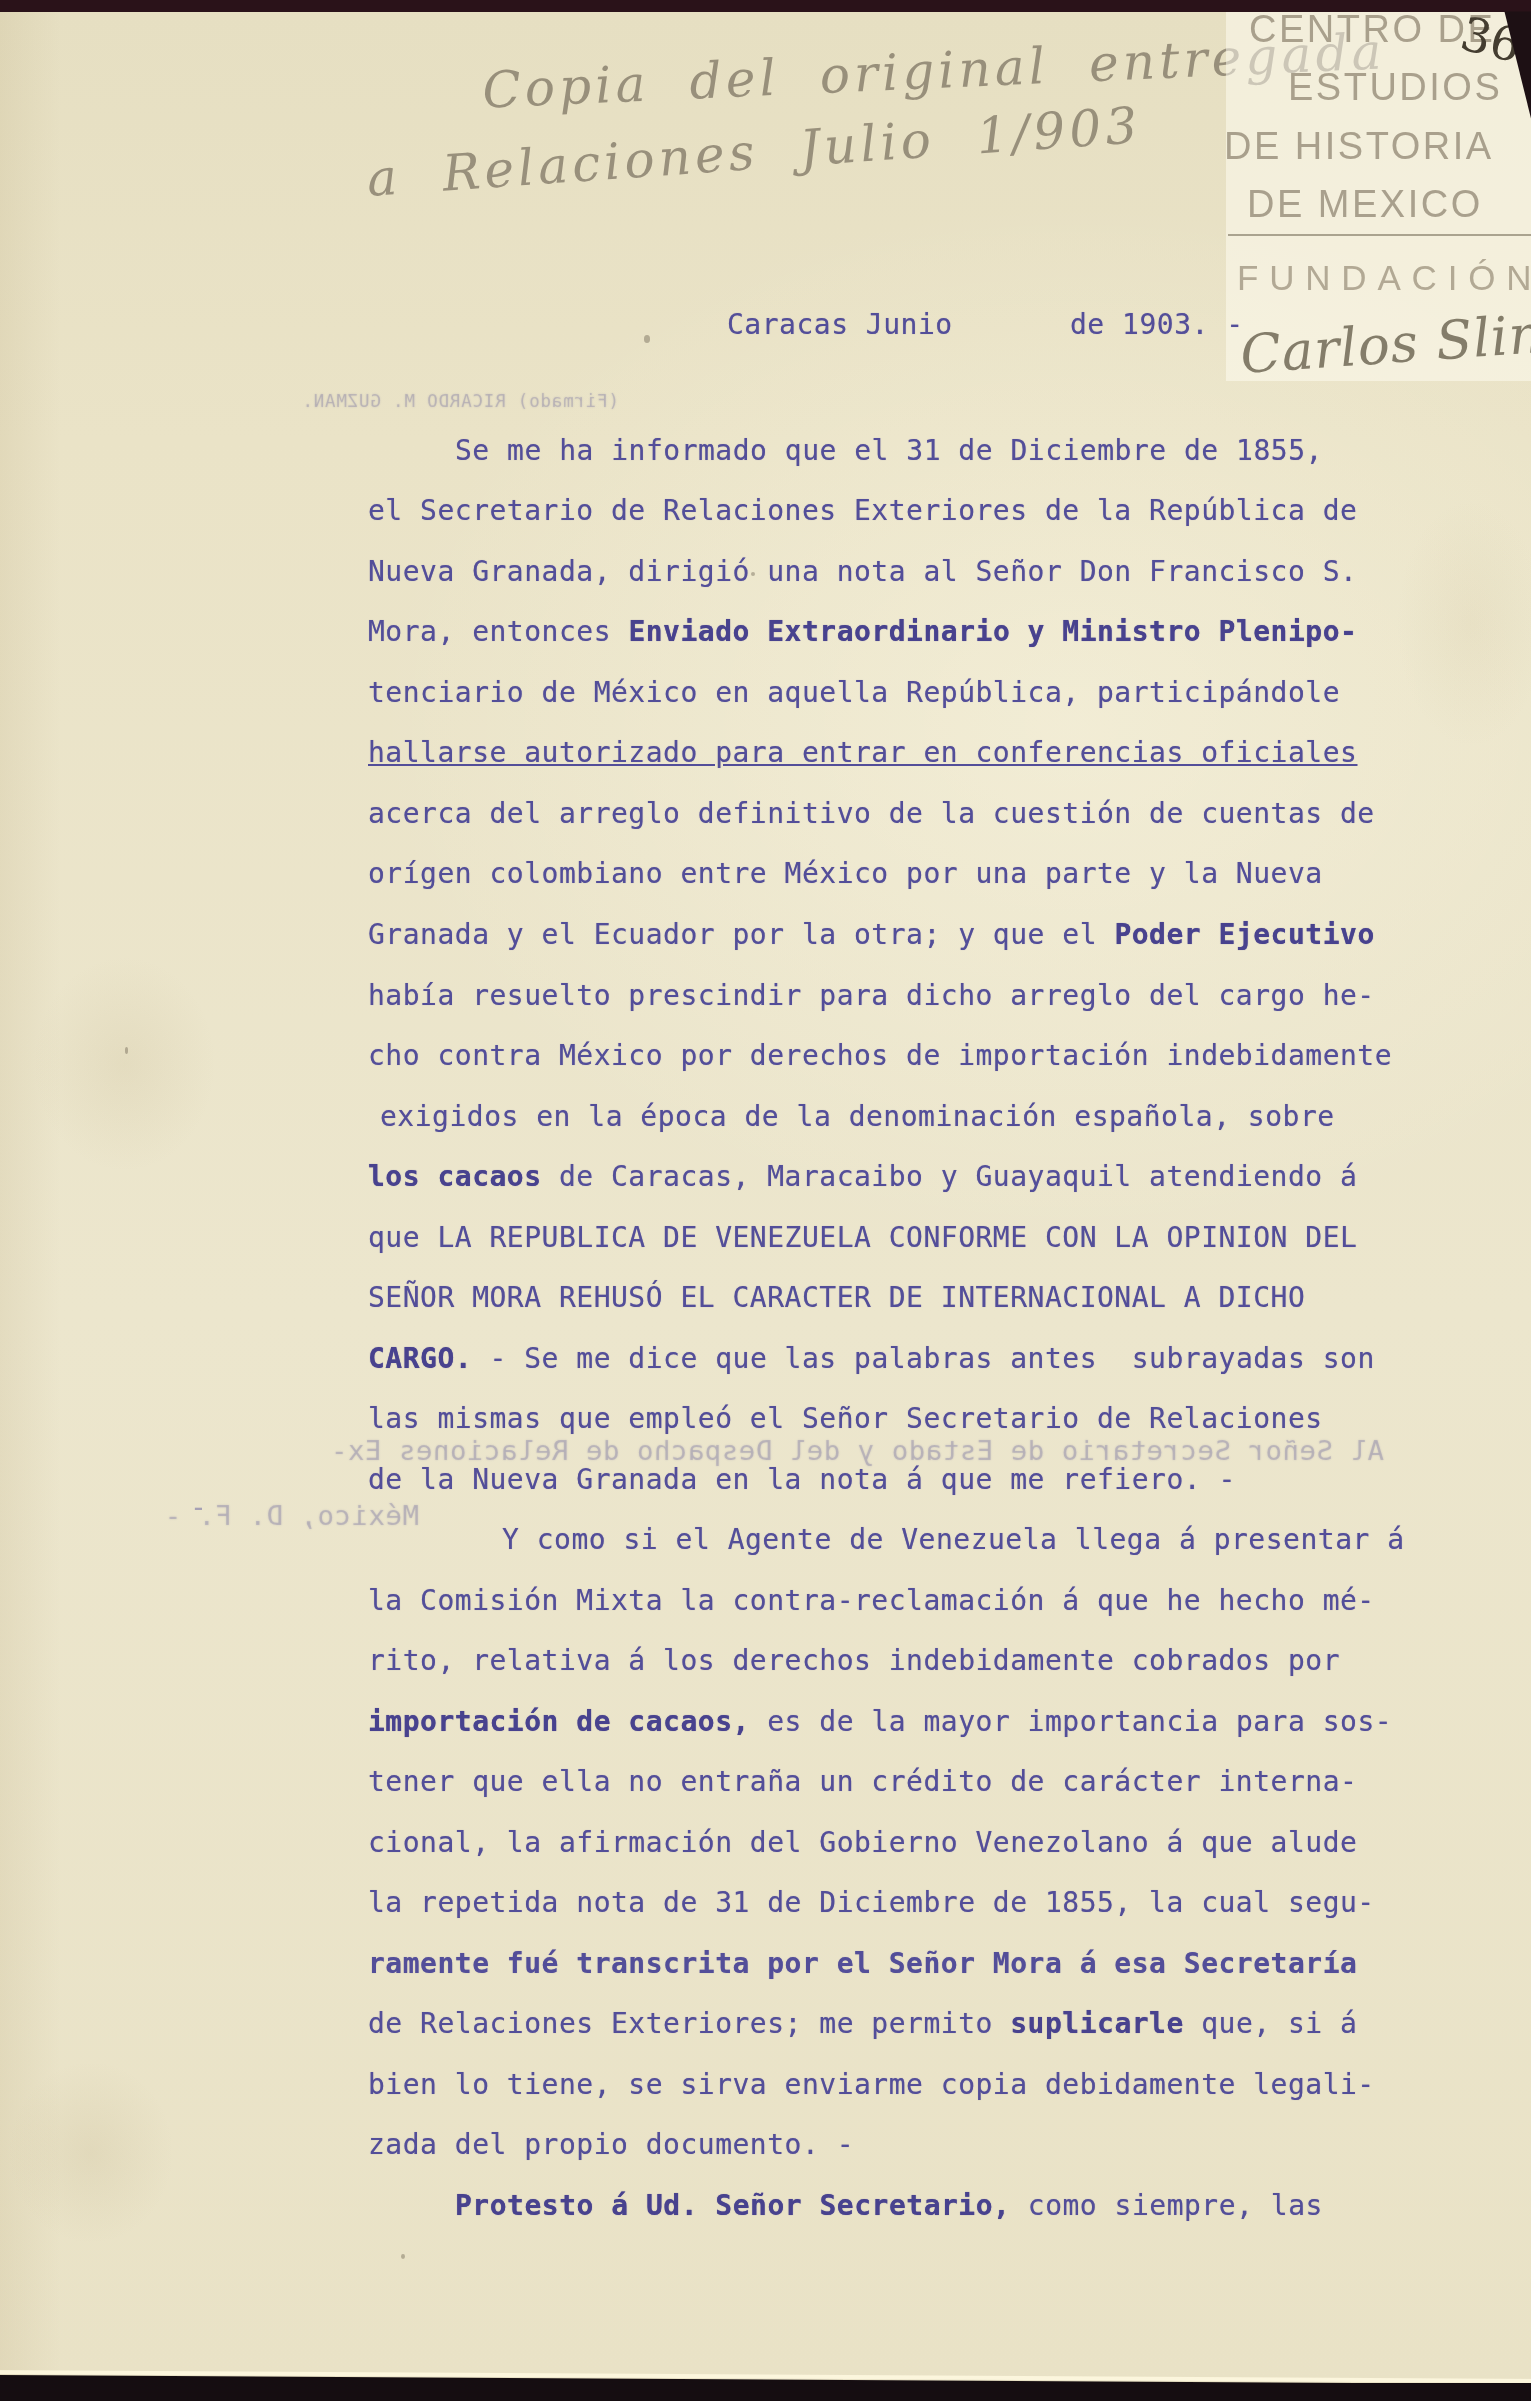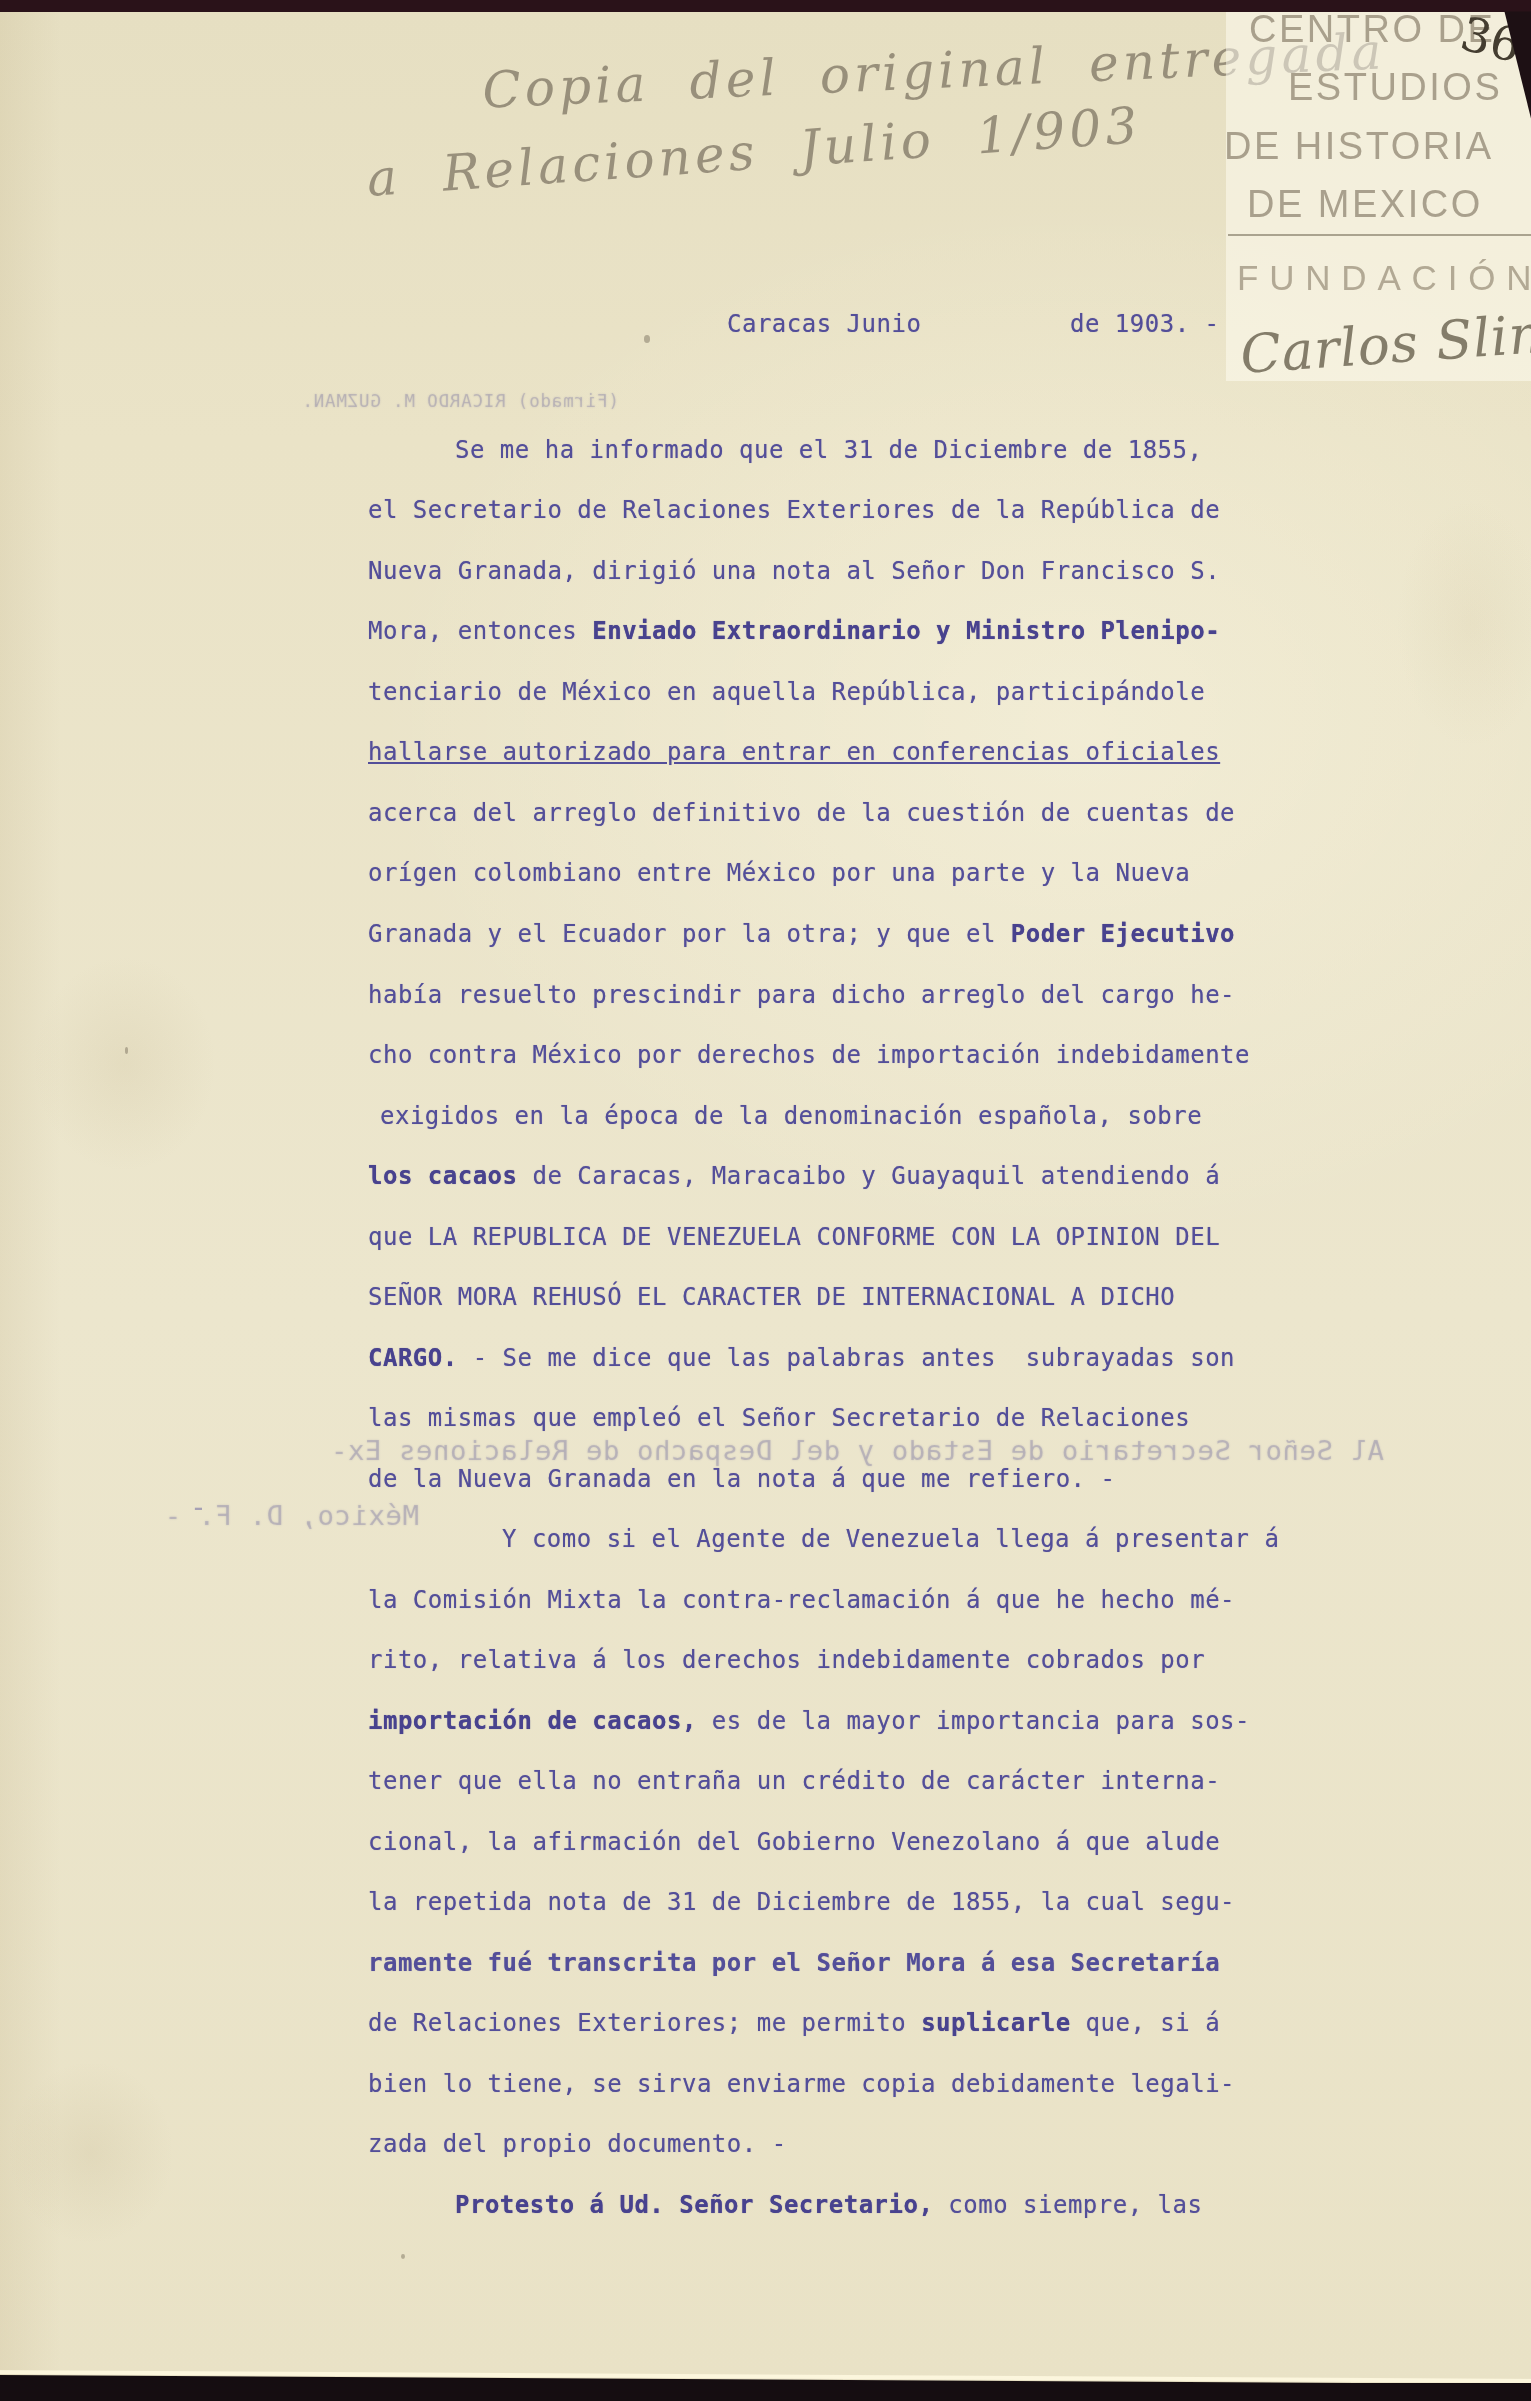--- a/index.html
+++ b/index.html
@@ -38,21 +38,21 @@
   
   .pencil{position:absolute;font-family:"DejaVu Serif",serif;font-style:italic;
     color:rgba(122,112,95,0.72);white-space:pre;}
   #hand1{left:482px;top:42px;font-size:50px;letter-spacing:4.2px;word-spacing:20px;
     transform:rotate(-2.5deg);}
   #hand2{left:366px;top:123px;font-size:50px;letter-spacing:4.2px;word-spacing:21.6px;
     transform:rotate(-4deg);}
   #page-num{position:absolute;left:1461px;top:11.6px;font-family:"DejaVu Serif",serif;
     font-size:47px;color:#443d30;transform:rotate(14deg);white-space:pre;}
   
-  #dateline,#typed-lines .tline{position:absolute;font-size:24px;letter-spacing:0.5px;
+  #dateline,#typed-lines .tline{position:absolute;font-size:28px;letter-spacing:0.5px;
     color:#534e99;white-space:pre;line-height:33px;
     text-shadow:0 0 0.8px rgba(83,78,153,0.55);}
   #date-city{position:absolute;left:727px;top:308px;}
   #date-year{position:absolute;left:1070px;top:308px;}
   .tline .bold{font-weight:bold;color:#48428e;text-shadow:0 0 0.8px rgba(72,66,142,0.8);}
   
   .ghost{position:absolute;transform:scaleX(-1);color:rgba(95,91,150,0.20);
     font-size:27.4px;letter-spacing:0.5px;white-space:pre;text-shadow:0 0 1.7px rgba(95,91,150,0.25);}
   #ghost3{font-size:17.5px;letter-spacing:0.8px;}
   #margin-dash{position:absolute;left:190px;top:1491px;font-size:28px;

